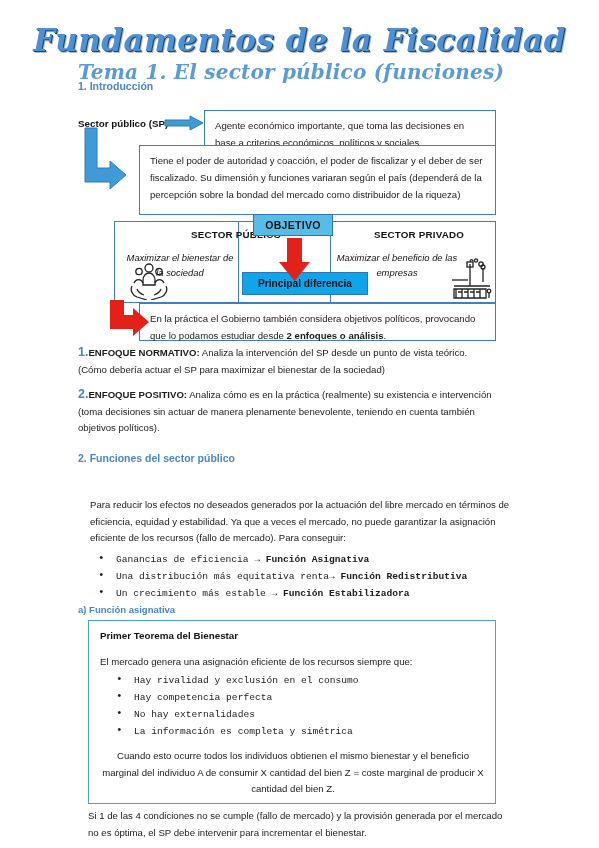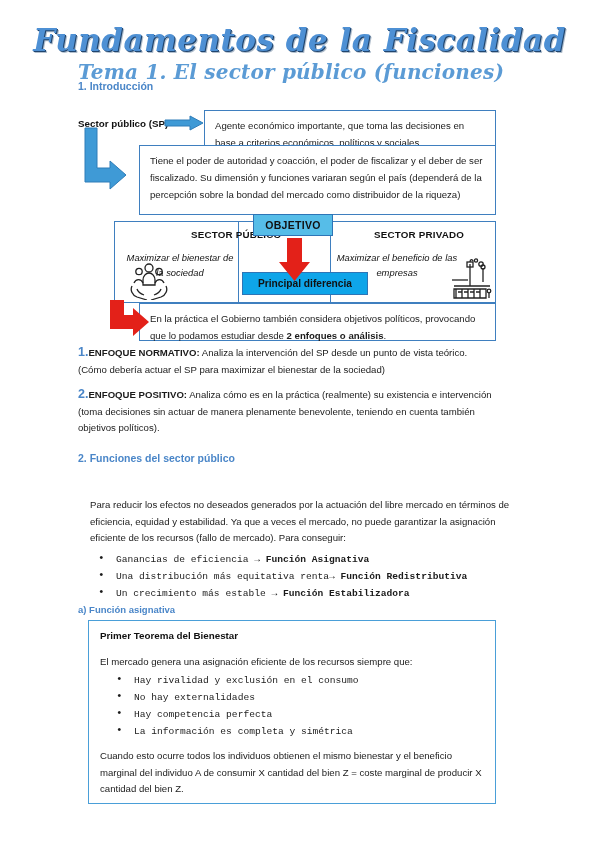--- a/index.html
+++ b/index.html
@@ -230,20 +230,21 @@
     left: 100px; top: 654px;
     width: 390px;
   }
   #teorema-list {
     left: 108px; top: 672px;
     width: 380px;
   }
   #teorema-concl {
     left: 100px; top: 748px;
     width: 386px;
+    text-align: center;
   }
   #closing-text {
     left: 88px; top: 808px;
     width: 416px;
   }
 </style>
 </head>
 <body>
 
 <div class="page">
@@ -351,27 +352,28 @@
   </ul>
 
   <div class="h-section" id="sec-asignativa">a) Función asignativa</div>
 
   <div id="teorema-box"></div>
   <div id="teorema-title">Primer Teorema del Bienestar</div>
   <div class="body-text" id="teorema-intro">El mercado genera una asignación eficiente de los recursos siempre que:</div>
 
   <ul class="bullet-list" id="teorema-list">
     <li>Hay rivalidad y exclusión en el consumo</li>
+    <li>Hay competencia perfecta</li>
     <li>No hay externalidades</li>
-    <li>Hay competencia perfecta</li>
     <li>La información es completa y simétrica</li>
   </ul>
 
   <div class="body-text" id="teorema-concl">Cuando esto ocurre todos los individuos obtienen el mismo bienestar y el beneficio marginal del individuo A de consumir X cantidad del bien Z = coste marginal de producir X cantidad del bien Z.</div>
 
+  <div class="body-text" id="closing-text">Si 1 de las 4 condiciones no se cumple (fallo de mercado) y la provisión generada por el mercado no es óptima, el SP debe intervenir para incrementar el bienestar.</div>
 
   <svg class="arrow-layer">
 
     <g>
       <path d="M165,120 L190,120 L190,116 L203,123 L190,130 L190,126 L165,126 Z" fill="#3f9ad6" stroke="#2e7cb8" stroke-width="1"></path>
     </g>
 
     <g>
       <path d="M85,128 L97,128 L97,168 L110,168 L110,161 L126,175 L110,189 L110,182 L85,182 Z" fill="#3f9ad6" stroke="#2e7cb8" stroke-width="1"></path>
     </g>

